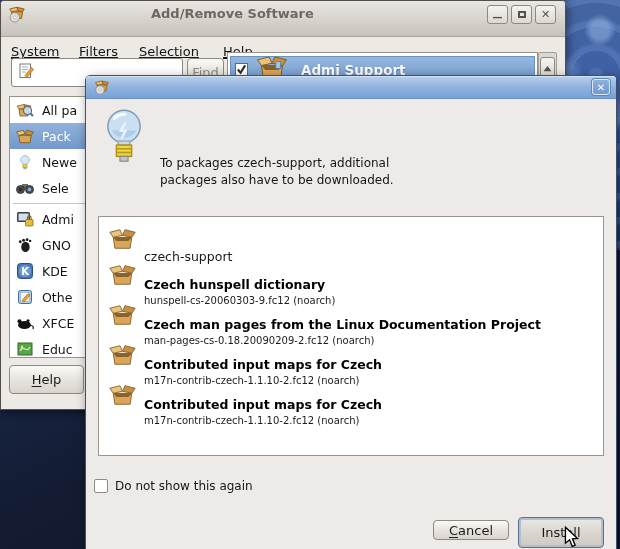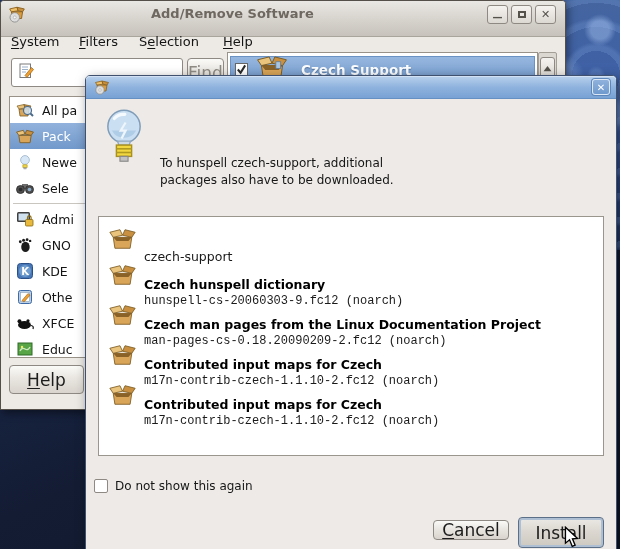--- a/index.html
+++ b/index.html
@@ -21,21 +21,21 @@
       radial-gradient(circle at 40% 65%, rgba(100,135,200,.4) 0 14px, rgba(100,135,200,0) 26px),
       repeating-radial-gradient(circle at 70% 30%, rgba(110,145,205,.35) 0 5px, rgba(60,95,168,0) 9px 24px),
       linear-gradient(180deg,#44659f 0%,#3d5fa8 40%,#2c4886 75%,#20345f 100%);
   }
 
   
   .btn {
     position:absolute; display:flex; align-items:center; justify-content:center;
     background:linear-gradient(#fafaf8,#e9e6e1 45%,#d9d4cd);
     border:1px solid #8e8983; border-radius:4px;
-    font-size:17px; color:#1c1c1c; cursor:default; white-space:nowrap;
+    font-size:13px; color:#1c1c1c; cursor:default; white-space:nowrap;
   }
   .mnem { text-decoration:underline; text-underline-offset:2px; }
   .panel-white { background:#fff; border:1px solid #989289; }
 
   
   .main-window {
     position:absolute; left:0; top:0; width:566px; height:410px; z-index:1;
     background:#edeae6; border:1px solid #544f48; border-radius:4px 4px 0 0;
     box-shadow:2px 3px 8px rgba(0,0,0,.45);
   }
@@ -53,21 +53,21 @@
     position:absolute; top:4px; width:21px; height:19px;
     background:linear-gradient(#f5f3f0,#dcd8d2); border:1px solid #8e8983; border-radius:3px;
     display:flex; align-items:center; justify-content:center; color:#55514b; font-size:10px;
   }
   .wbtn-min span { position:relative; top:3px; font-weight:bold; }
   .wbtn-max span { display:block; width:8px; height:7px; border:2px solid #55514b; }
   .wbtn-close { font-size:11px; font-weight:bold; }
 
   .mw-menubar { position:absolute; left:0; top:26px; right:0; height:21px; }
   .menu-item {
-    position:absolute; top:4px; line-height:21px; font-size:13px; color:#141414; white-space:nowrap;
+    position:absolute; top:14px; line-height:21px; font-size:13px; color:#141414; white-space:nowrap;text-decoration:underline;
   }
 
   .search-entry {
     position:absolute; left:10px; top:57px; width:172px; height:29px;
     background:#fff; border:1px solid #8e8983; border-radius:3px;
     display:flex; align-items:center; padding-left:5px;
   }
   .search-entry input {
     border:none; outline:none; flex:1; font:12px "DejaVu Sans",sans-serif; background:transparent;
   }
@@ -130,21 +130,21 @@
 
   .dlg-panel {
     position:absolute; left:12px; top:140px; width:506px; height:240px;
     background:#fff; border:1px solid #9a958d;
     padding:9px 8px; display:flex; flex-direction:column; gap:5px; overflow:hidden;
   }
   .pkg-row { display:flex; align-items:center; }
   .pkg-row .pkg-icon { width:30px; flex:none; margin-right:7px; display:flex; justify-content:center; }
   .pkg-title { font-size:12.5px; font-weight:bold; color:#000; line-height:16px; white-space:nowrap;margin-top:36px; }
   .pkg-title.plain { font-weight:normal; color:#1a1a1a; }
-  .pkg-sub { font-size:12px; color:#1a1a1a; line-height:16px; white-space:nowrap;font-family:Liberation Mono, monospace; }
+  .pkg-sub { font-size:10px; color:#1a1a1a; line-height:16px; white-space:nowrap; }
   .pkg-row.single { height:26px; }
   .pkg-row.double { height:35px; }
 
   .dlg-cbx-row { position:absolute; left:8px; top:403px; display:flex; align-items:center; }
   .dlg-cbx { width:14px; height:14px; background:#fff; border:1px solid #8e8983; border-radius:2px; }
   .dlg-cbx-label { font-size:12px; color:#161616; margin-left:7px; white-space:nowrap; }
 
   .cancel-btn { left:347px; top:444px; width:76px; height:20px; }
   .install-btn {
     left:432px; top:441px; width:86px; height:31px;
@@ -213,21 +213,21 @@
         </span>
         <span style="margin-left:7px">
           <svg width="34" height="25" viewBox="0 0 32 26">
             <polygon points="5,11 27,11 25,24 7,24" fill="#d9a558" stroke="#7a5a20"></polygon>
             <polygon points="5,11 27,11 23,15.5 9,15.5" fill="#8a6228"></polygon>
             <polygon points="5,11 1,5 13,2 16,8.5" fill="#eac37c" stroke="#7a5a20"></polygon>
             <polygon points="27,11 31,5 19,2 16,8.5" fill="#c89040" stroke="#7a5a20"></polygon>
             <rect x="20" y="7" width="5" height="7" fill="#a8c4e0" stroke="#5a7aa0" stroke-width="0.8"></rect>
           </svg>
         </span>
-        <span class="label">Czech Support</span>
+        <span class="label">Admi Support</span>
       </div>
     </div>
     <div class="scrollbar">
       <span class="scroll-up">
         <svg width="9" height="7" viewBox="0 0 10 8">
             <polygon points="5,1 9.5,7 0.5,7" fill="#55514b"></polygon>
           </svg>
       </span>
     </div>
 
@@ -370,21 +370,21 @@
         <path d="M14 9 L11 14 L14 14 L11.5 19" stroke="#eef5fb" stroke-width="1.4" fill="none"></path>
         <path d="M9 20.5 h8 l-0.8 2.5 h-6.4 z" fill="#cdd9e4" stroke="#8fa8c0" stroke-width="0.8"></path>
         <rect x="8.3" y="23" width="9.4" height="7" fill="#f2d740" stroke="#a8901e" stroke-width="0.9"></rect>
         <line x1="8.3" y1="25.3" x2="17.7" y2="25.3" stroke="#b09a20"></line>
         <line x1="8.3" y1="27.6" x2="17.7" y2="27.6" stroke="#b09a20"></line>
         <rect x="10.5" y="30" width="5" height="3" fill="#c2c2c2" stroke="#8a8a8a" stroke-width="0.7"></rect>
       </svg>
     </span>
 
     <div class="dlg-message">
-      <div>To hunspell czech-support, additional</div>
+      <div>To packages czech-support, additional</div>
       <div>packages also have to be downloaded.</div>
     </div>
 
     <div class="dlg-panel">
       <div class="pkg-row single">
         <span class="pkg-icon">
           <svg width="27" height="22" viewBox="0 0 32 26">
               <polygon points="5,11 27,11 25,24 7,24" fill="#d9a558" stroke="#7a5a20"></polygon>
               <polygon points="5,11 27,11 23,15.5 9,15.5" fill="#8a6228"></polygon>
               <polygon points="5,11 1,5 13,2 16,8.5" fill="#eac37c" stroke="#7a5a20"></polygon>

